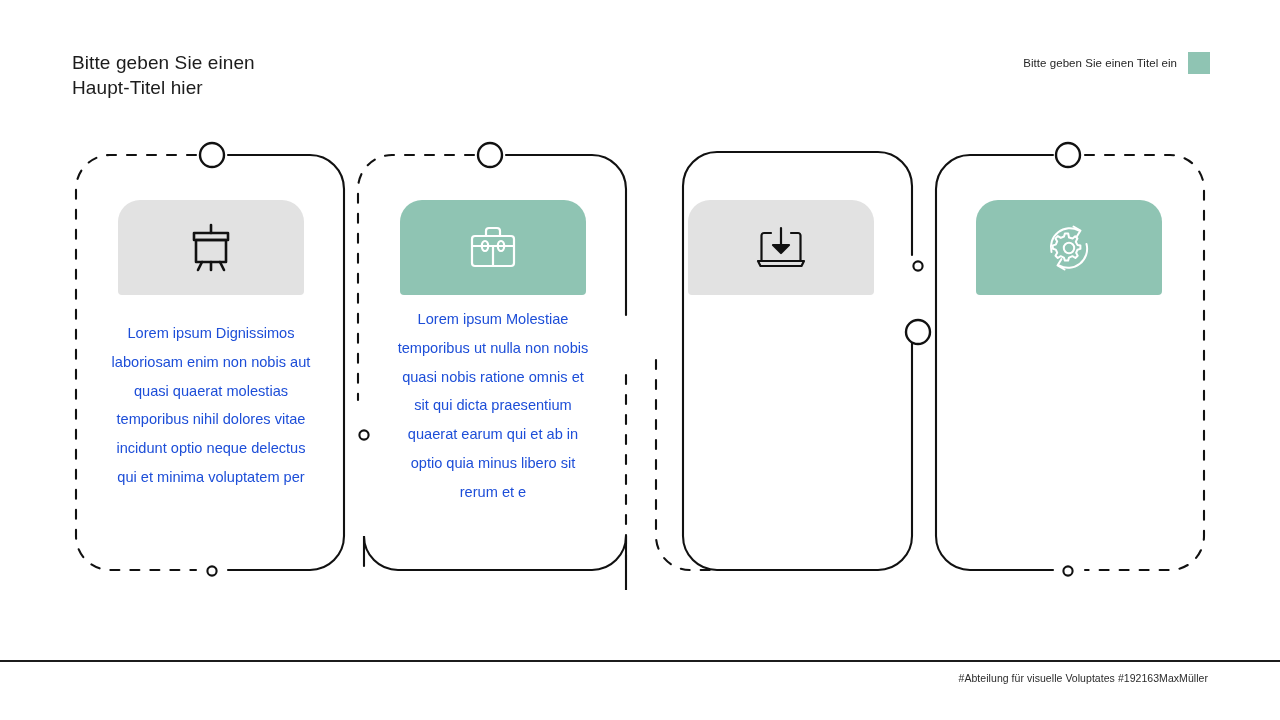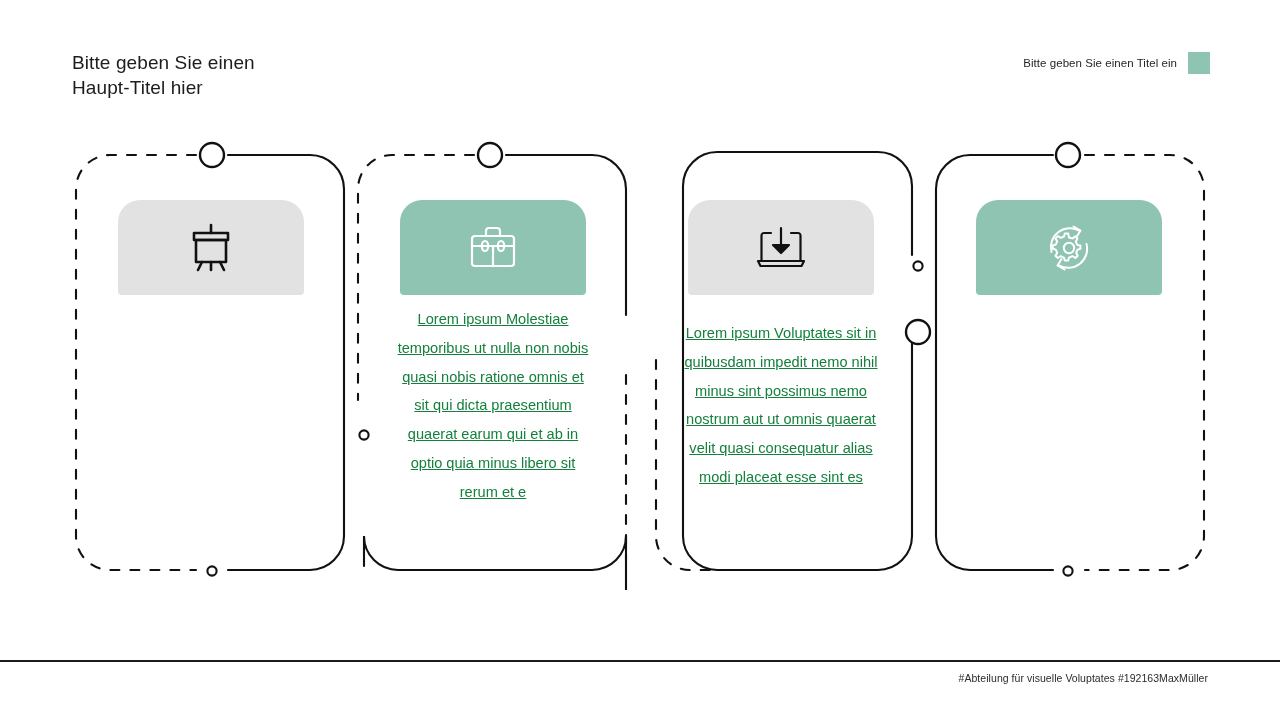--- a/index.html
+++ b/index.html
@@ -95,24 +95,23 @@
   .icon-plate.grey  { background: #e2e2e2; }
   .icon-plate.teal  { background: #8FC4B3; }
 
   .icon-plate svg { display: block; }
 
   .card-body {
     margin-top: 24px;
     font-size: 14.6px;
     line-height: 28.8px;
     text-align: center;
-    color: #15803d;
+    color: #1d4ed8;
     width: 200px;
     margin-left: -7px;
-    text-decoration: underline;
   }
   .card.shift-up .card-body { margin-top: 10px; }
 
   
   #footer-rule {
     position: absolute;
     left: 0;
     top: 660px;
     width: 1280px;
     height: 2px;
@@ -183,20 +182,21 @@
           <svg width="48" height="50" viewBox="0 0 48 50" fill="none" stroke="#111111" stroke-width="2.6" stroke-linecap="round" stroke-linejoin="round">
             <line x1="24" y1="2" x2="24" y2="10"></line>
             <rect x="7" y="10" width="34" height="7"></rect>
             <rect x="9" y="17" width="30" height="22"></rect>
             <line x1="24" y1="39" x2="24" y2="47"></line>
             <line x1="15" y1="39" x2="11" y2="47"></line>
             <line x1="33" y1="39" x2="37" y2="47"></line>
           </svg>
         </span>
       </div>
+      <div class="card-body">Lorem ipsum Dignissimos laboriosam enim non nobis aut quasi quaerat molestias temporibus nihil dolores vitae incidunt optio neque delectus qui et minima voluptatem per</div>
     </div>
   </div>
 
   <div class="card shift-up" style="left:352px">
     <div class="card-inner">
       <div class="icon-plate teal">
         <span>
           <svg width="52" height="48" viewBox="0 0 52 48" fill="none" stroke="#ffffff" stroke-width="2.2" stroke-linecap="round" stroke-linejoin="round">
             <rect x="5" y="12" width="42" height="30" rx="3"></rect>
             <path d="M19 12 V7 a3 3 0 0 1 3-3 h8 a3 3 0 0 1 3 3 v5"></path>
@@ -216,21 +216,20 @@
       <div class="icon-plate grey">
         <span>
           <svg width="56" height="48" viewBox="0 0 56 48" fill="none" stroke="#111111" stroke-width="2.2" stroke-linecap="round" stroke-linejoin="round">
             <path d="M18 9 H11 a2.5 2.5 0 0 0 -2.5 2.5 V37 h39 V11.5 A2.5 2.5 0 0 0 45 9 h-7"></path>
             <path d="M5 37 h46 l-2.5 5 H7.5 Z"></path>
             <line x1="28" y1="4" x2="28" y2="28"></line>
             <path d="M20 21 L28 29 L36 21 Z" fill="#111111"></path>
           </svg>
         </span>
       </div>
-      <div class="card-body">Lorem ipsum Voluptates sit in quibusdam impedit nemo nihil minus sint possimus nemo nostrum aut ut omnis quaerat velit quasi consequatur alias modi placeat esse sint es</div>
     </div>
   </div>
 
   <div class="card shift-up" style="left:928px">
     <div class="card-inner">
       <div class="icon-plate teal">
         <span>
           <svg width="56" height="56" viewBox="0 0 56 56" fill="none" stroke="#ffffff" stroke-width="2" stroke-linecap="round" stroke-linejoin="round">
             <path d="M10.5 32 A19 19 0 0 1 38 10.5"></path>
             <path d="M45.5 24 A19 19 0 0 1 18 45.5"></path>

